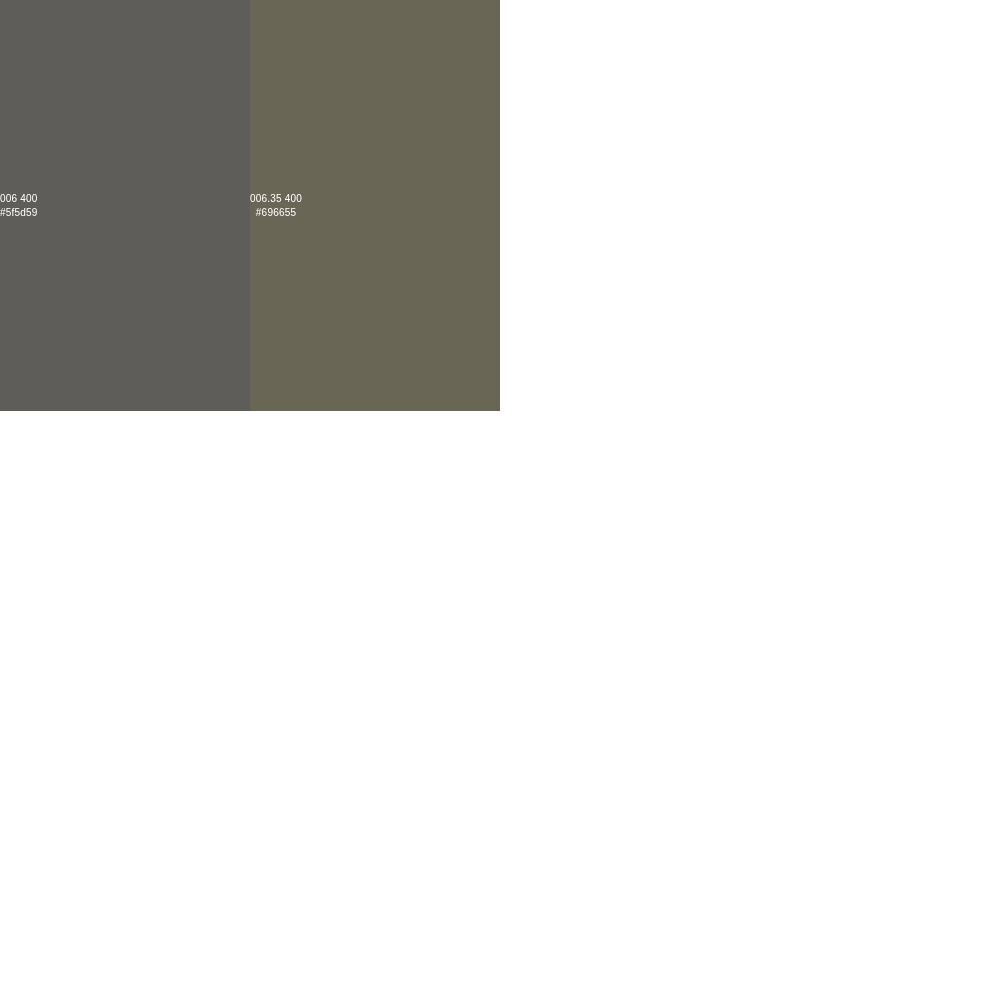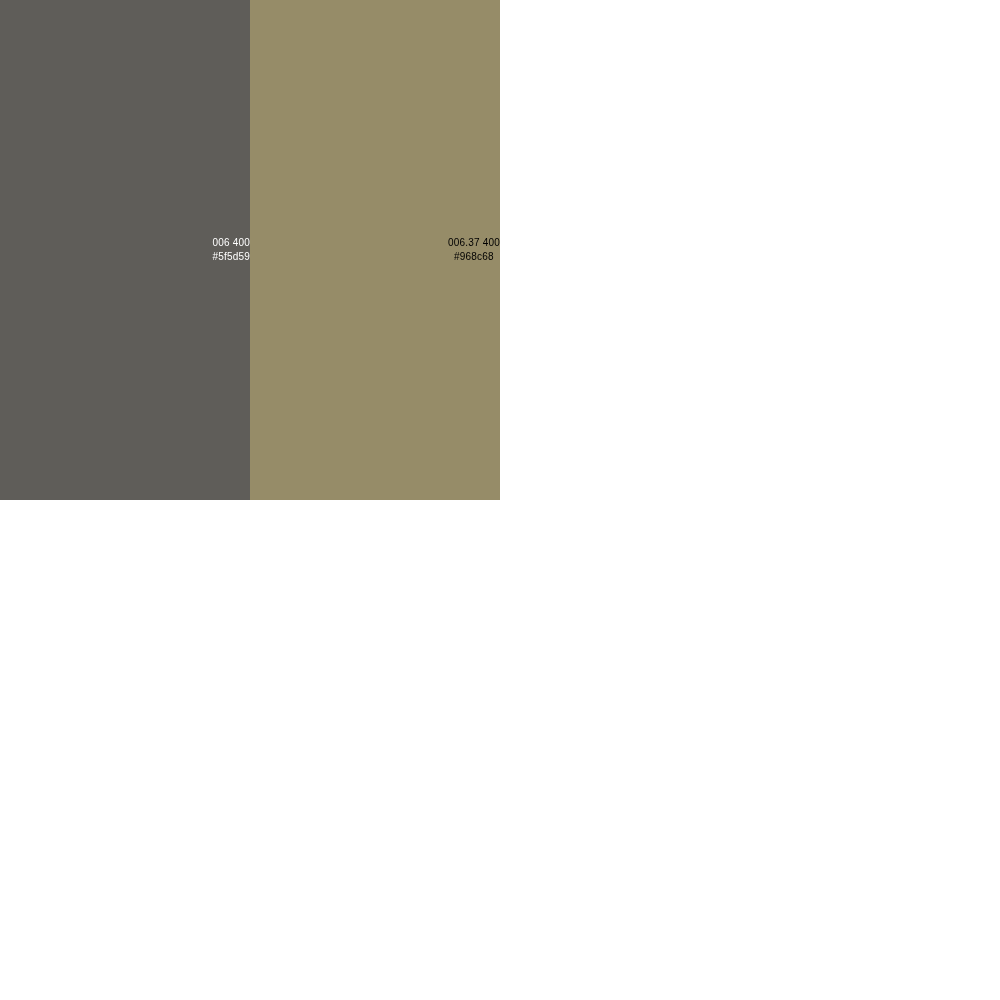--- a/index.html
+++ b/index.html
@@ -18,24 +18,24 @@
     height: 1000px;
     display: grid;
     grid-template-columns: repeat(4, 250px);
     grid-template-rows: repeat(2, 500px);
     background: #ffffff;
   }
   .swatch {
     position: relative;
     display: flex;
     flex-direction: column;
-    align-items: flex-end;
+    align-items: flex-start;
     justify-content: center;
     width: 250px;
-    height: 500px;
+    height: 411px;
     box-sizing: border-box;
   }
   .swatch.empty {
     background: #ffffff;
   }
   .swatch-label {
     font-size: 10px;
     line-height: 14px;
     letter-spacing: 0.2px;
     text-align: center;
@@ -51,20 +51,20 @@
 </head>
 <body>
 
 <div id="palette-grid">
     <div class="swatch" style="background: rgb(95, 93, 89);">
       <div class="swatch-label" style="color: rgb(255, 255, 255);">
         <span class="swatch-name">006 400</span>
         <span class="swatch-hex">#5f5d59</span>
       </div>
     </div>
-    <div class="swatch" style="background: rgb(150, 140, 104);">
-      <div class="swatch-label" style="color: rgb(0, 0, 0);">
-        <span class="swatch-name">006.37 400</span>
-        <span class="swatch-hex">#968c68</span>
+    <div class="swatch" style="background: rgb(105, 102, 85);">
+      <div class="swatch-label" style="color: rgb(255, 255, 255);">
+        <span class="swatch-name">006.35 400</span>
+        <span class="swatch-hex">#696655</span>
       </div>
     </div>
     <div class="swatch empty"></div>
   </div>
 
 </body></html>

